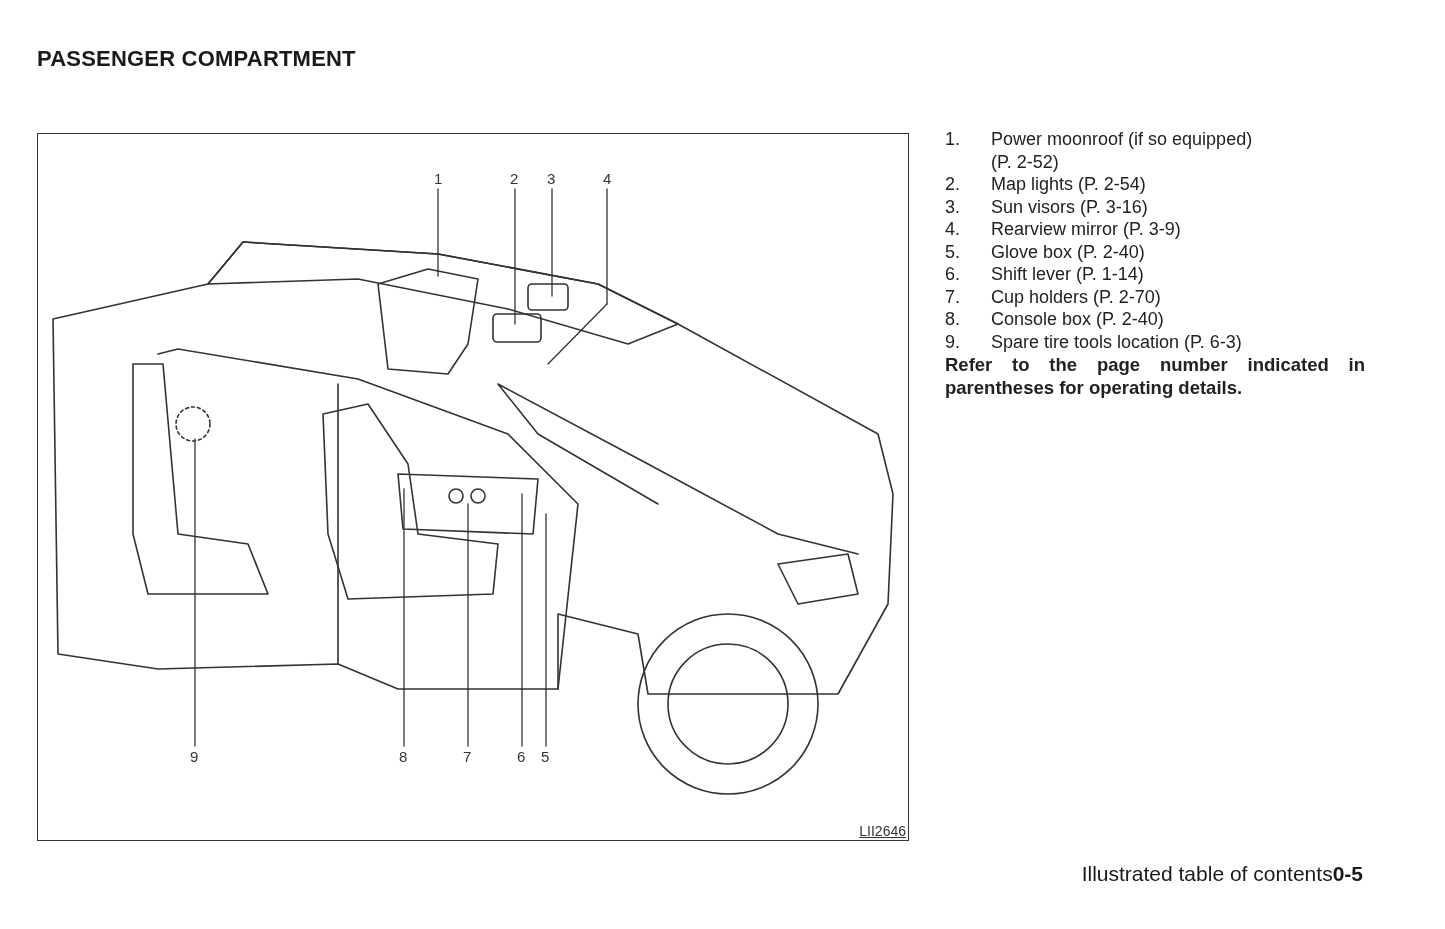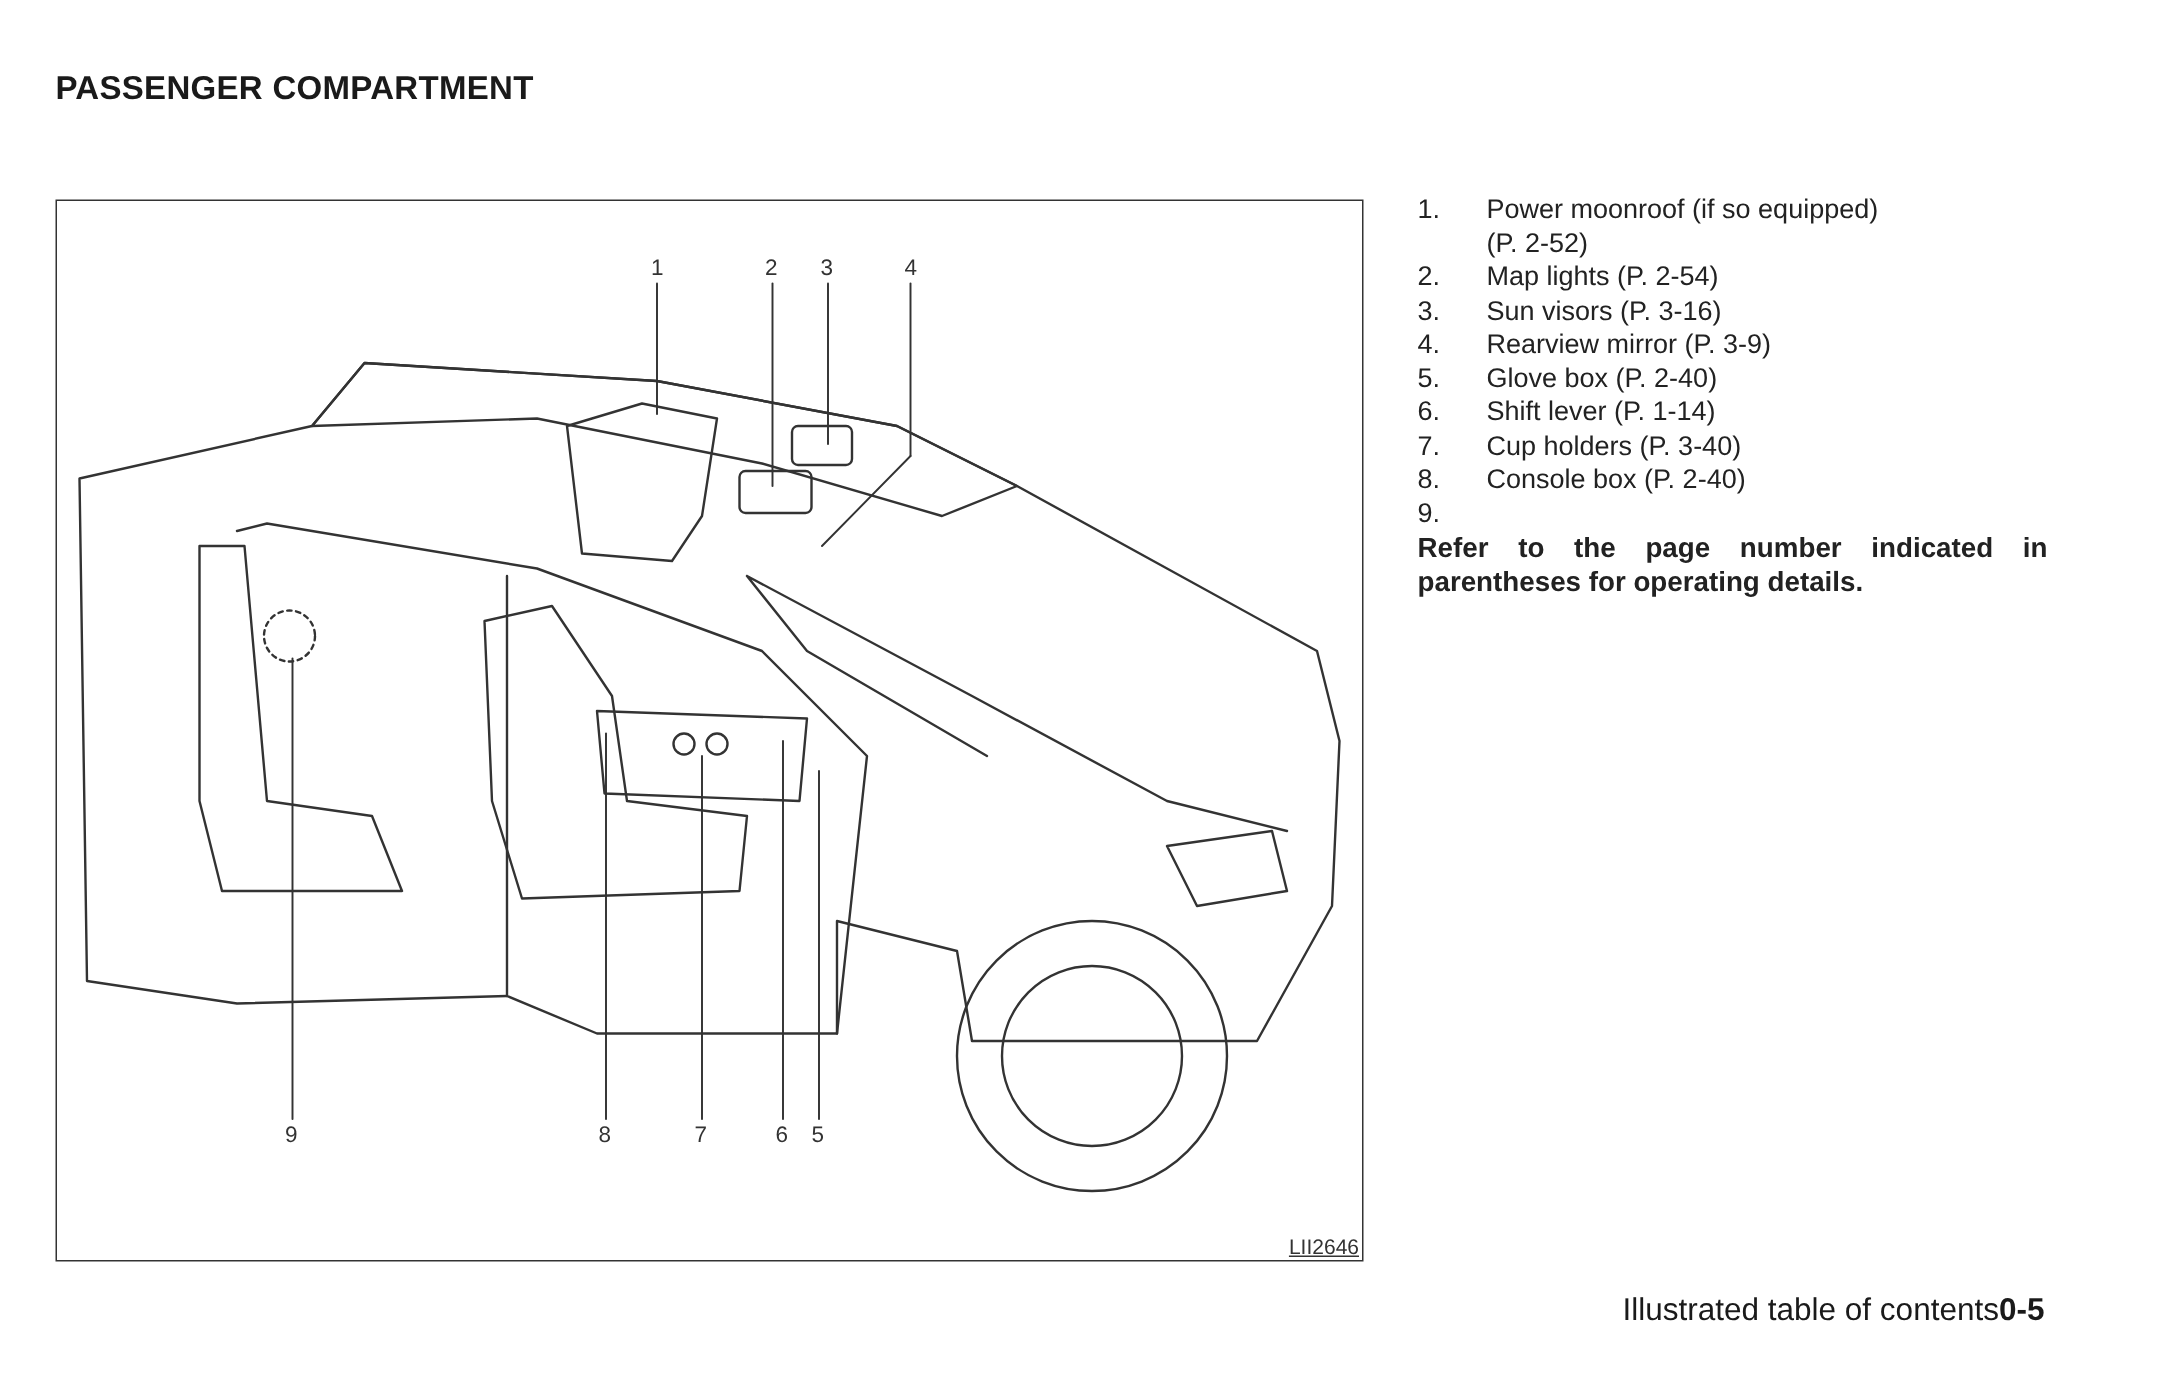--- a/index.html
+++ b/index.html
@@ -99,27 +99,28 @@
   <div class="item">
       <span class="num">5.</span>
       <span>Glove box (P. 2-40)</span>
     </div>
   <div class="item">
       <span class="num">6.</span>
       <span>Shift lever (P. 1-14)</span>
     </div>
   <div class="item">
       <span class="num">7.</span>
-      <span>Cup holders (P. 3-40)</span>
+      <span>Cup holders (P. 2-70)</span>
     </div>
   <div class="item">
       <span class="num">8.</span>
       <span>Console box (P. 2-40)</span>
     </div>
   <div class="item">
       <span class="num">9.</span>
+      <span>Spare tire tools location (P. 6-3)</span>
     </div>
   <div class="note">Refer to the page number indicated in parentheses for operating details.</div>
 </div>
 
 <div class="footer">
   <span class="sec">Illustrated table of contents</span><span class="pg">0-5</span>
 </div>
 
 </body></html>

